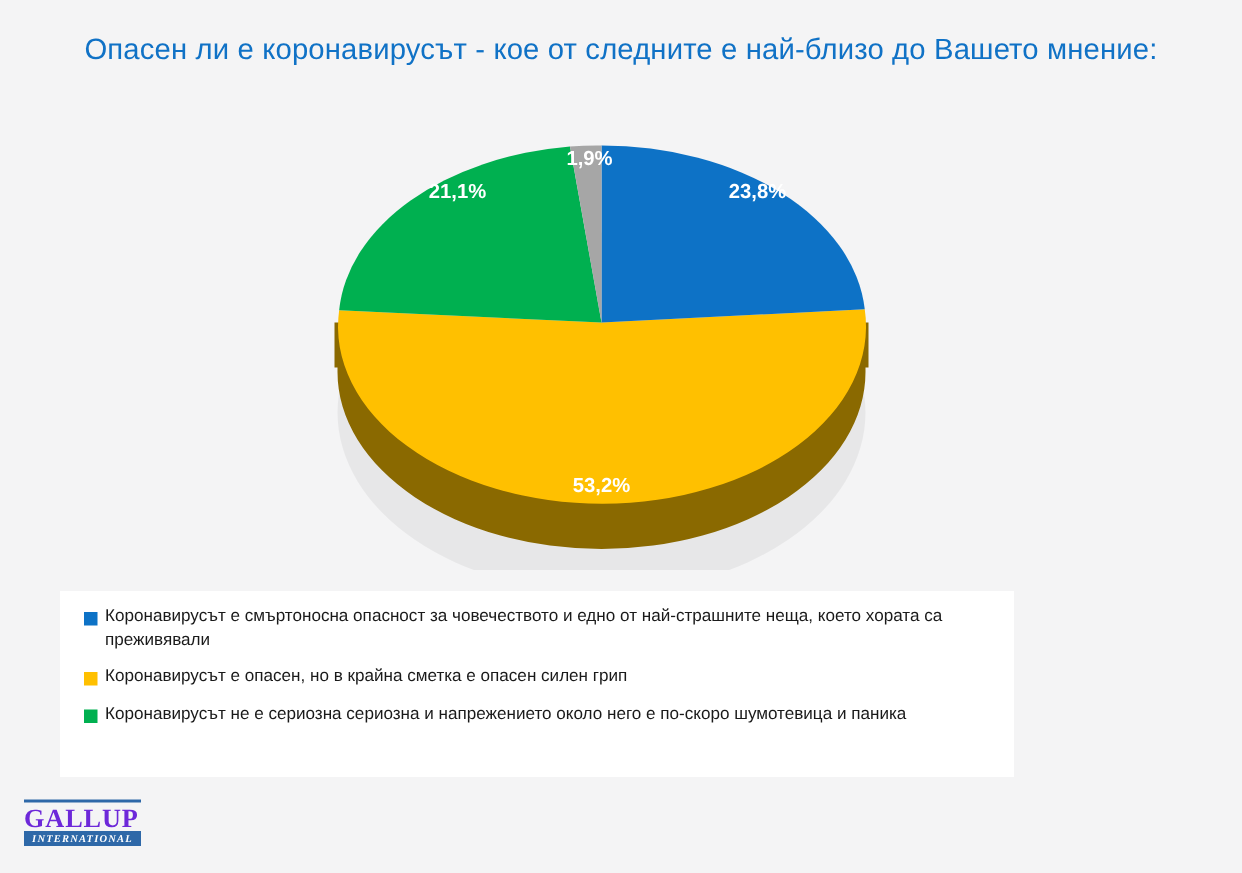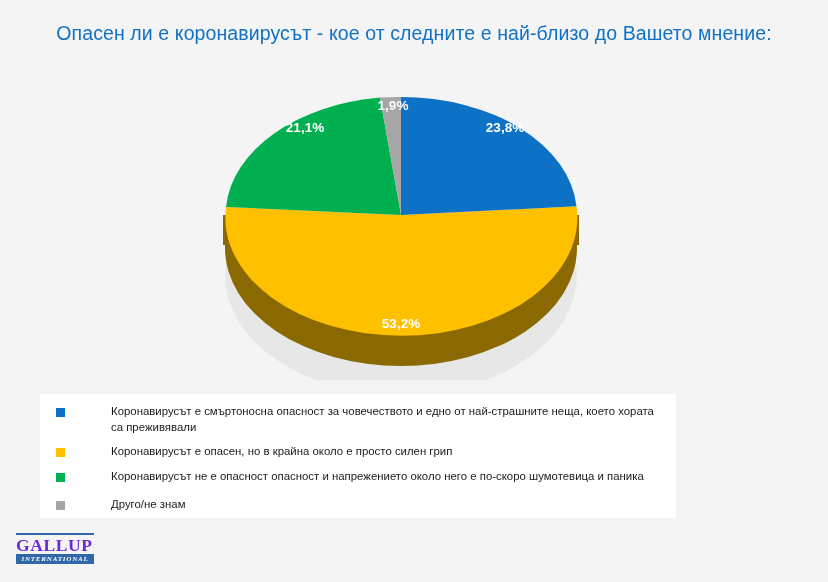--- a/index.html
+++ b/index.html
@@ -65,21 +65,20 @@
     width: 636px;
     height: 124px;
     background: #ffffff;
     box-sizing: border-box;
     padding: 10px 8px 8px 8px;
   }
   .legend-row {
     display: flex;
     align-items: flex-start;
     margin-bottom: 9px;
-    gap: 41px;
   }
   .legend-row:last-child { margin-bottom: 0; }
   .legend-swatch {
     flex: 0 0 auto;
     width: 9px;
     height: 9px;
     margin-top: 4px;
     margin-left: 8px;
     margin-right: 5px;
   }
@@ -185,32 +184,28 @@
 
     <div id="legend-box">
 
       <div class="legend-row">
         <span class="legend-swatch" style="background:#0d72c6"></span>
         <span class="legend-text">Коронавирусът е смъртоносна опасност за човечеството и едно от най-страшните неща, което хората са преживявали</span>
       </div>
 
       <div class="legend-row">
         <span class="legend-swatch" style="background:#ffc000"></span>
-        <span class="legend-text">Коронавирусът е опасен, но в крайна около е просто силен грип</span>
+        <span class="legend-text">Коронавирусът е опасен, но в крайна сметка е опасен силен грип</span>
       </div>
 
       <div class="legend-row">
         <span class="legend-swatch" style="background:#00b050"></span>
-        <span class="legend-text">Коронавирусът не е опасност опасност и напрежението около него е по-скоро шумотевица и паника</span>
-      </div>
-
-      <div class="legend-row" style="margin-top:13px">
-        <span class="legend-swatch" style="background:#a6a6a6"></span>
-        <span class="legend-text">Друго/не знам</span>
-      </div>
+        <span class="legend-text">Коронавирусът не е сериозна сериозна и напрежението около него е по-скоро шумотевица и паника</span>
+      </div>
+
 
     </div>
 
     <div id="gallup-logo">
       <div id="logo-rule"></div>
       <div id="logo-word">GALLUP</div>
       <div id="logo-bar">
         <span id="logo-sub">INTERNATIONAL</span>
       </div>
     </div>

